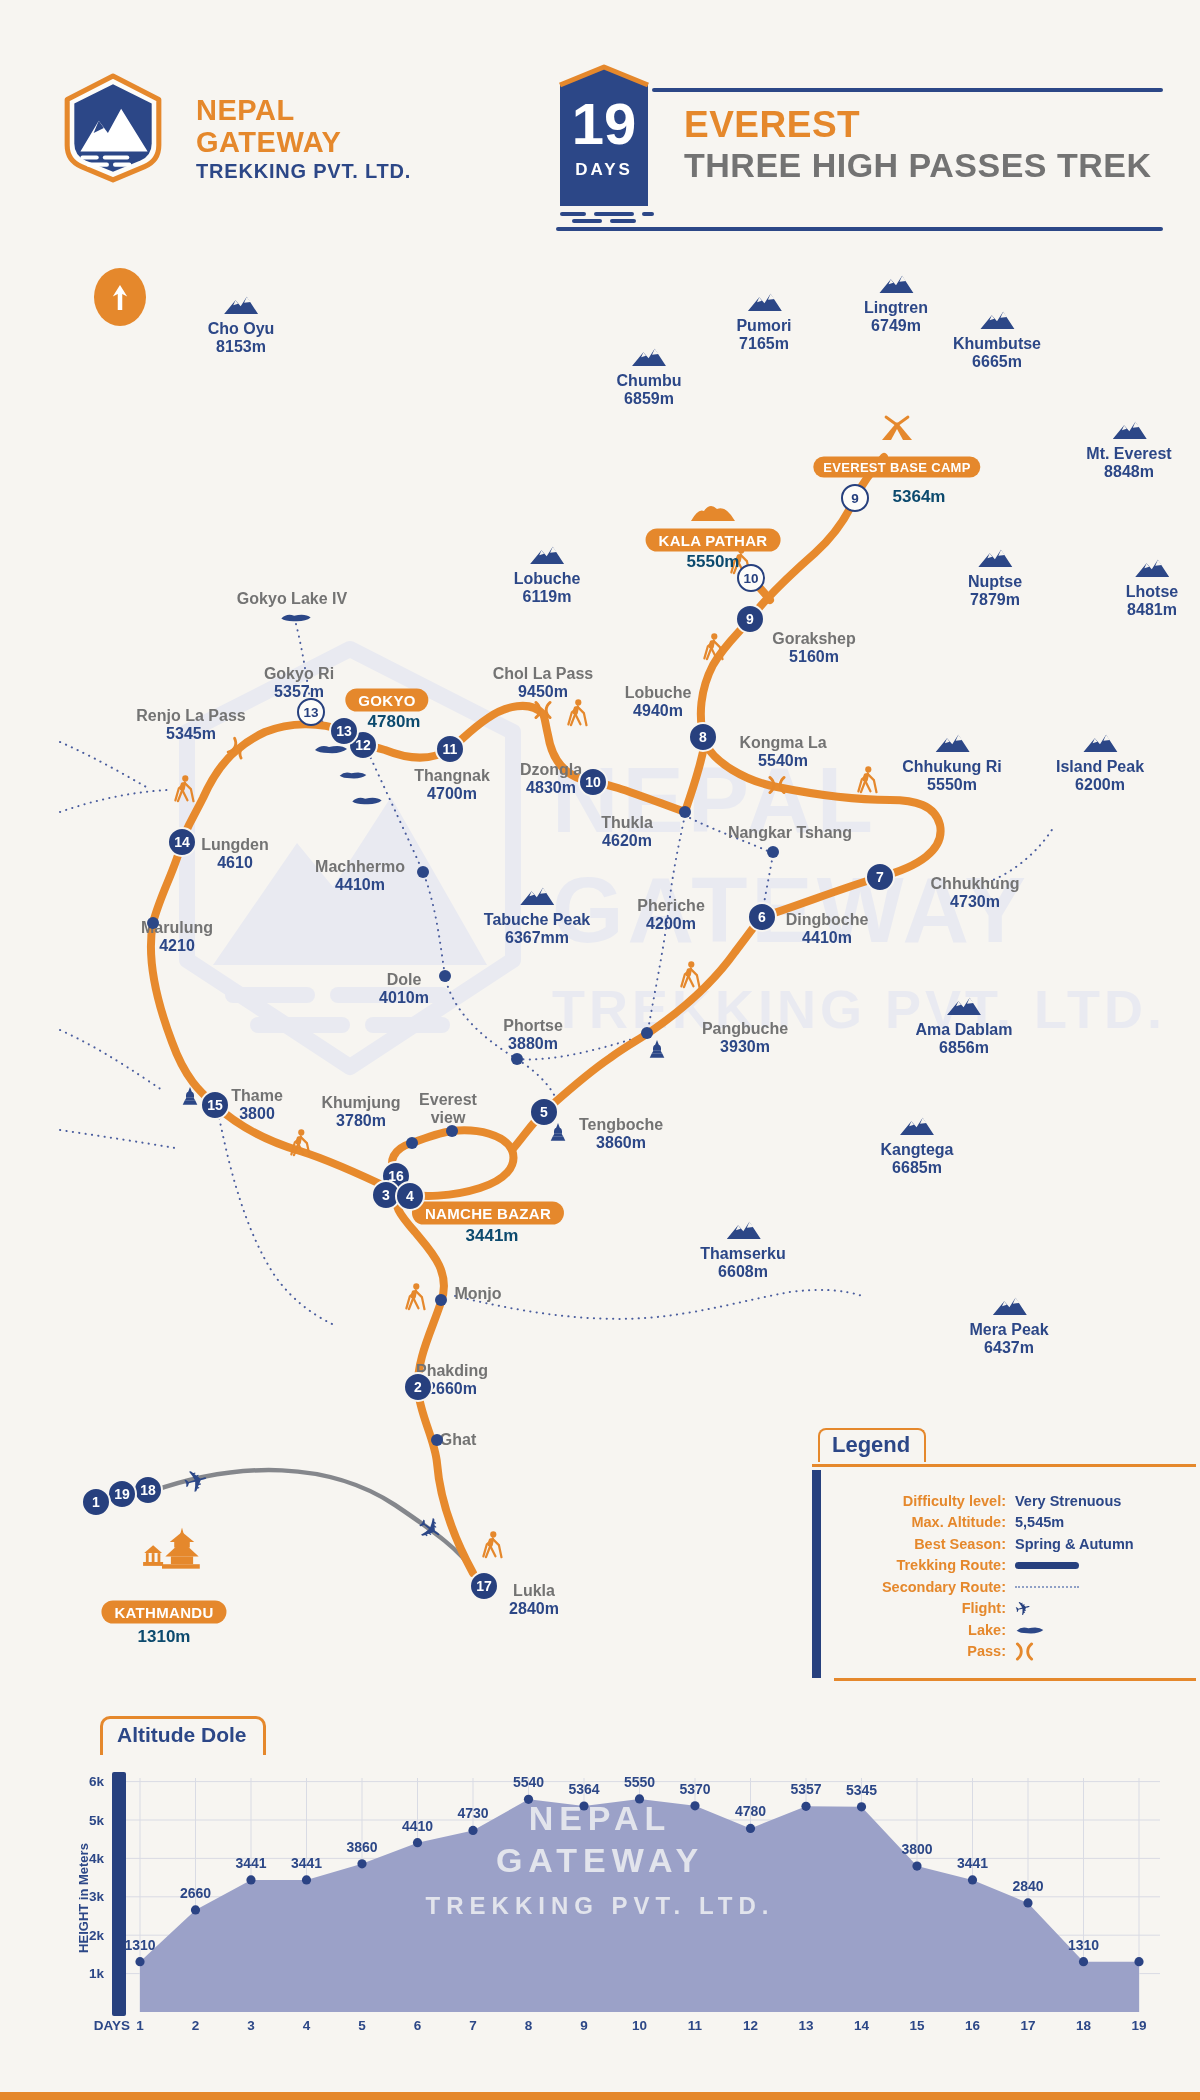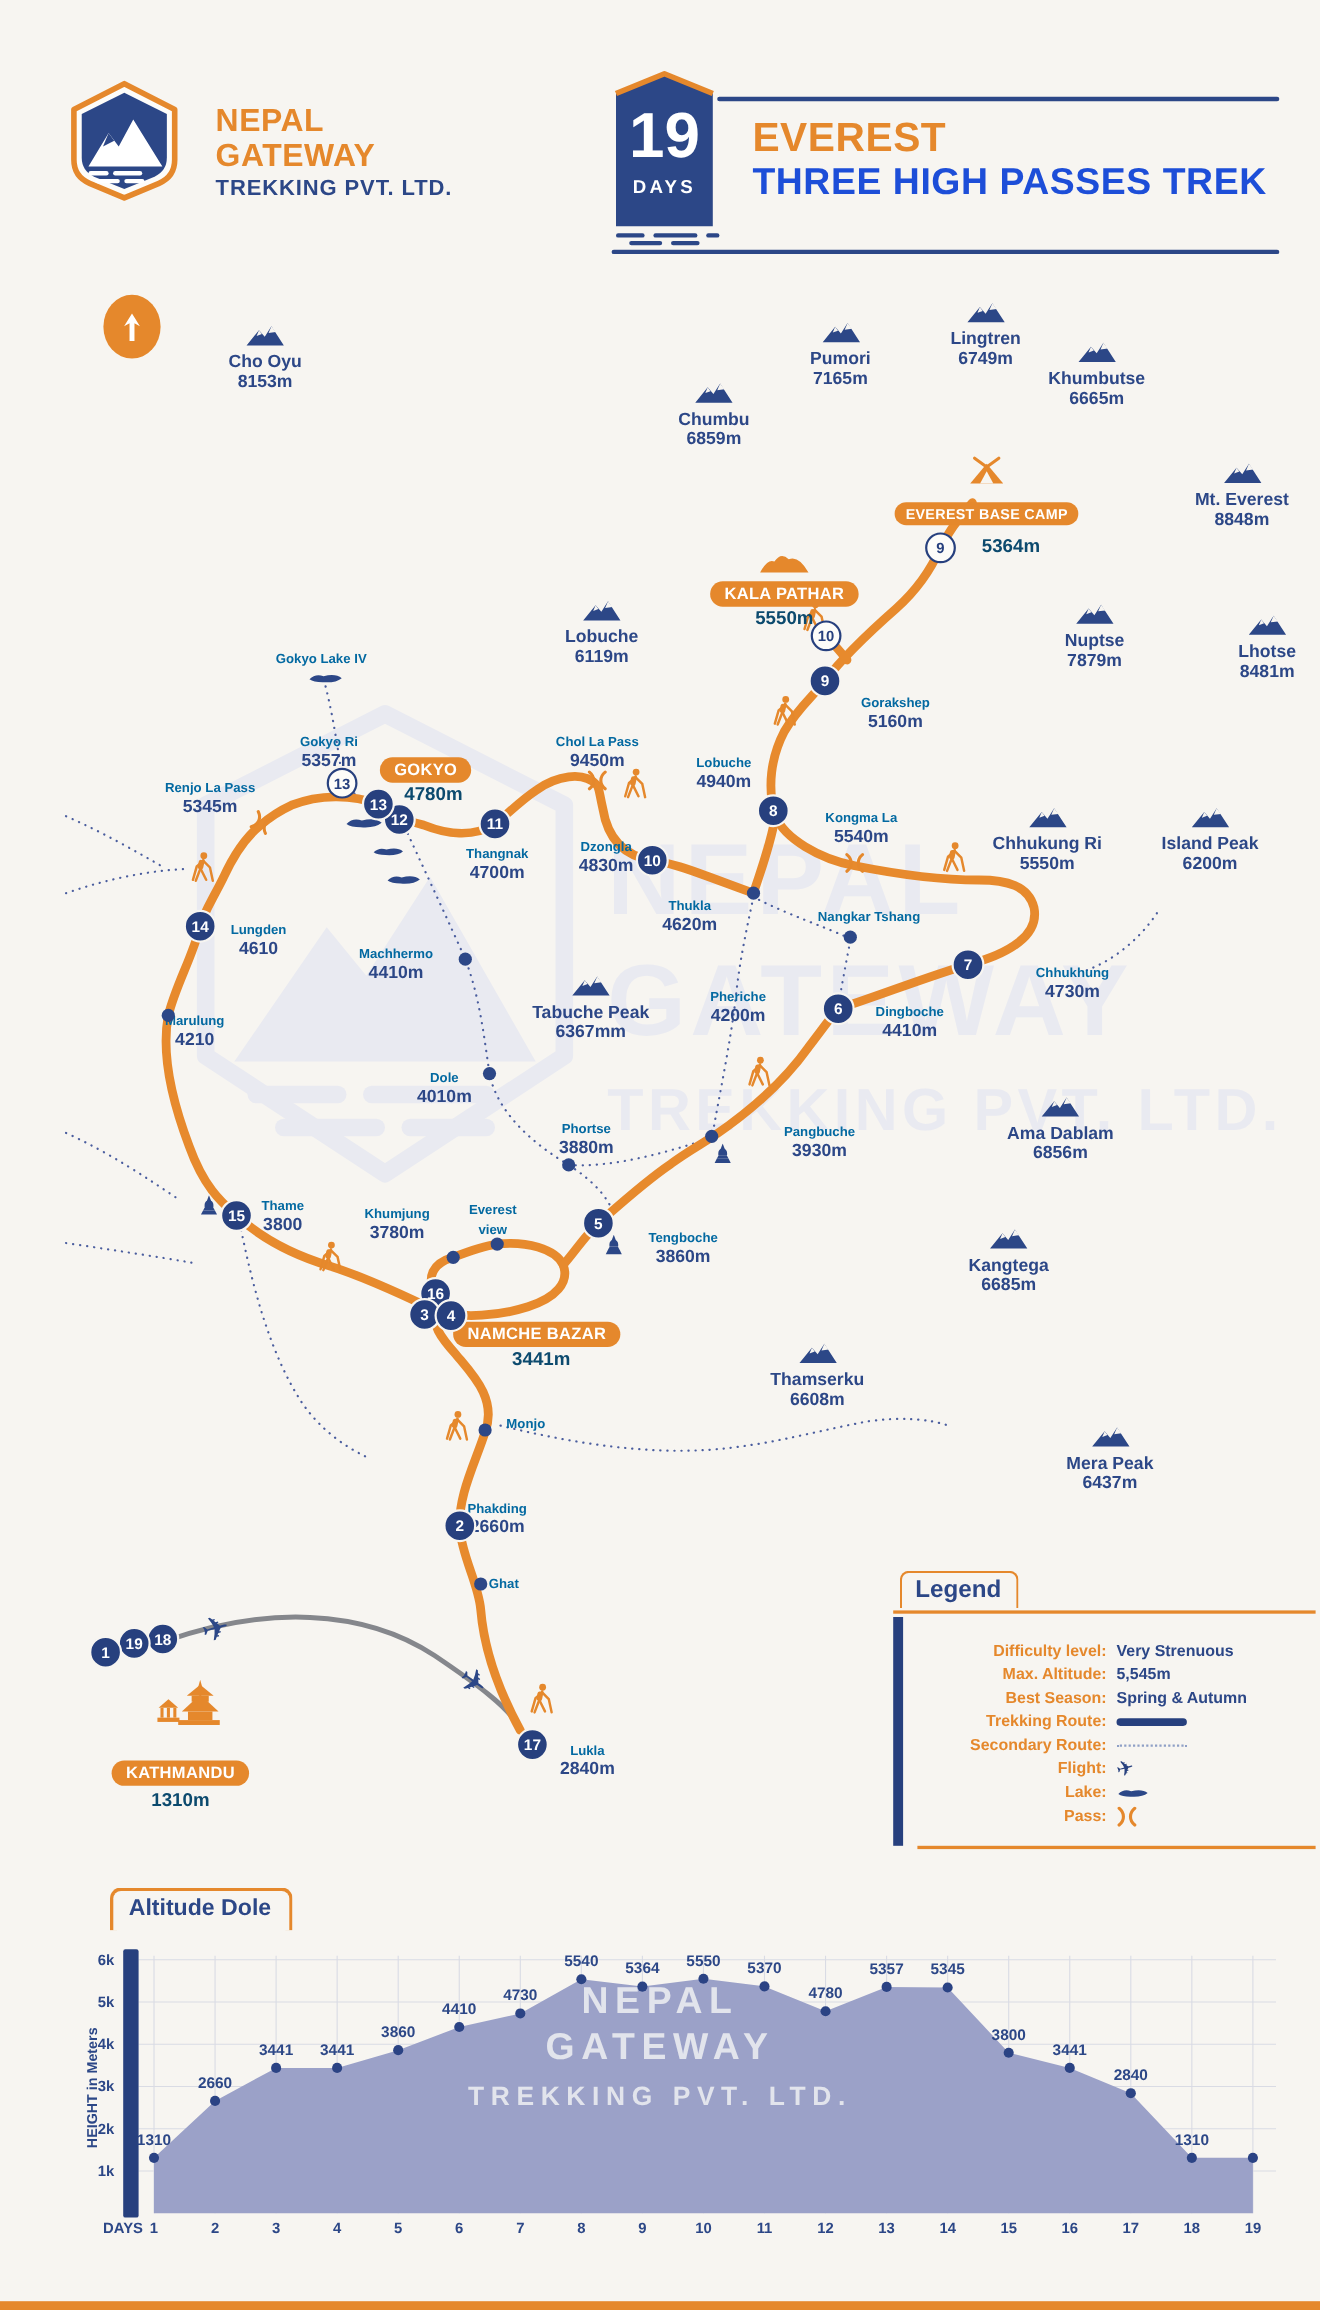--- a/index.html
+++ b/index.html
@@ -10,30 +10,30 @@
   .logo-wrap{position:absolute;left:60px;top:72px;}
   .logo-t1{position:absolute;left:196px;top:94px;font-size:29px;font-weight:800;color:#E5882C;letter-spacing:.5px;}
   .logo-t2{position:absolute;left:196px;top:126px;font-size:29px;font-weight:800;color:#E5882C;letter-spacing:.5px;}
   .logo-t3{position:absolute;left:196px;top:160px;font-size:20px;font-weight:700;color:#2C4787;letter-spacing:.8px;}
   .days-badge{position:absolute;left:557px;top:64px;width:94px;height:142px;}
   .days-num{position:absolute;left:0;top:26px;width:94px;text-align:center;font-size:58px;font-weight:800;color:#fff;}
   .days-lbl{position:absolute;left:0;top:96px;width:94px;text-align:center;font-size:17px;font-weight:700;color:#fff;letter-spacing:3px;}
   .hline{position:absolute;height:3.5px;background:#2C4787;border-radius:2px;}
   .wdash{position:absolute;height:4px;background:#2C4787;border-radius:2px;}
   .title1{position:absolute;left:684px;top:104px;font-size:37px;font-weight:800;color:#E5882C;letter-spacing:.5px;}
-  .title2{position:absolute;left:684px;top:146px;font-size:34px;font-weight:800;color:#1d4ed8;letter-spacing:.5px;}
+  .title2{position:absolute;left:684px;top:146px;font-size:34px;font-weight:800;color:#737373;letter-spacing:.5px;}
   
   #map{position:absolute;left:0;top:0;width:1200px;height:1720px;}
   #wm{position:absolute;left:0;top:0;z-index:1;}
   .wm-line{position:absolute;font-weight:800;color:#E9EAF1;letter-spacing:4px;white-space:nowrap;}
   #routes{position:absolute;left:0;top:0;z-index:2;}
   .peak{position:absolute;z-index:3;text-align:center;transform:translateX(-50%);line-height:18px;}
   .peak .nm,.peak .al{font-size:16px;font-weight:700;color:#2C4787;white-space:nowrap;}
   .place{position:absolute;z-index:3;text-align:center;transform:translateX(-50%);line-height:18px;}
-  .place .nm{font-size:12px;font-weight:700;color:#0369a1;white-space:pre-line;}
+  .place .nm{font-size:16px;font-weight:700;color:#737373;white-space:pre-line;}
   .place .al{font-size:16px;font-weight:700;color:#2C4787;white-space:nowrap;}
   .mdot{position:absolute;z-index:4;width:12px;height:12px;border-radius:50%;background:#2C4787;transform:translate(-50%,-50%);}
   .dayf,.dayo{position:absolute;z-index:6;border-radius:50%;display:flex;align-items:center;justify-content:center;
       font-weight:800;transform:translate(-50%,-50%);box-sizing:border-box;}
   .dayf{width:30px;height:30px;background:#27407E;color:#fff;font-size:14px;border:2px solid #F7F5F1;}
   .dayo{width:28px;height:28px;background:#FDFCF9;color:#27407E;font-size:13.5px;border:2.5px solid #27407E;}
   .badge{position:absolute;z-index:5;background:#E5882C;color:#fff;font-weight:800;font-size:15px;
       padding:3px 13px;border-radius:15px;white-space:nowrap;transform:translate(-50%,-50%);letter-spacing:.3px;}
   .badge.sm{font-size:13px;padding:3px 10px;}
   .balt{position:absolute;z-index:5;font-size:17px;font-weight:700;color:#0c4a6e;transform:translate(-50%,-50%);white-space:nowrap;}

